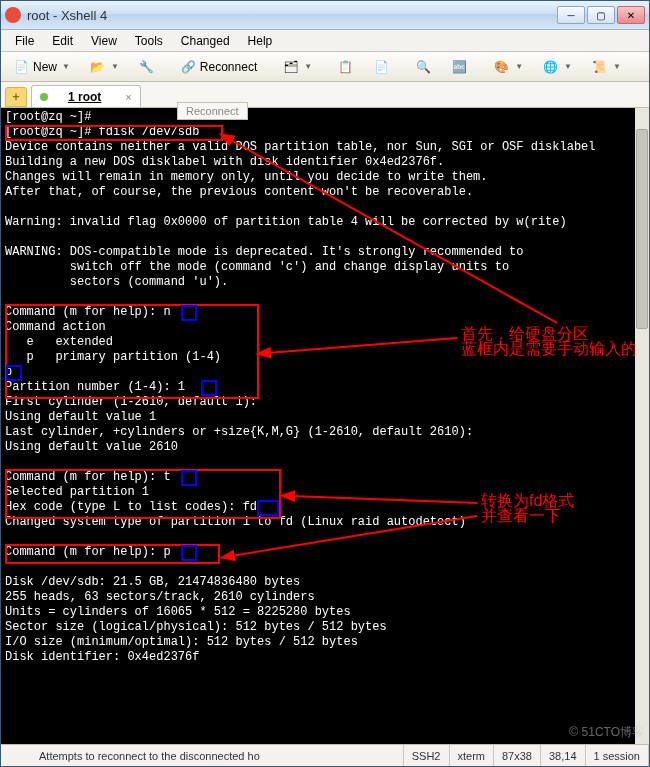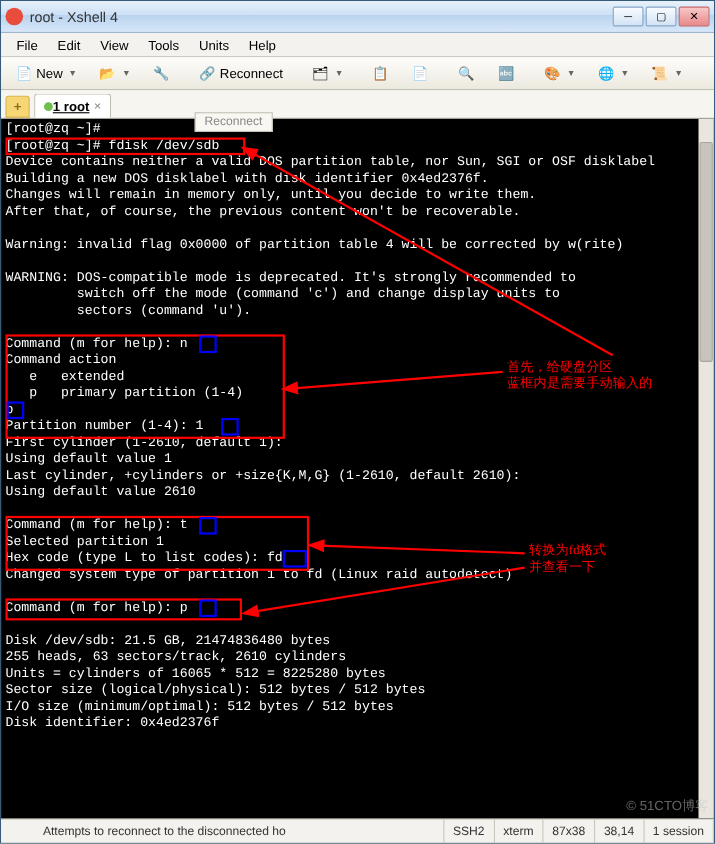--- a/index.html
+++ b/index.html
@@ -21,35 +21,35 @@
 
 .toolbar { height: 30px; background: linear-gradient(to bottom, #fdfdfb, #ece9de); border-bottom: 1px solid #bfbcb2; display: flex; align-items: center; padding: 0 6px; gap: 6px; }
 .tool-btn { display: flex; align-items: center; gap: 3px; padding: 2px 6px; cursor: pointer; border: 1px solid transparent; border-radius: 2px; }
 .tool-icon { width: 16px; height: 16px; display: inline-flex; align-items: center; justify-content: center; }
 .tool-sep { width: 1px; height: 20px; background: #c3c0b6; }
 .tool-dd { font-size: 8px; color: #666; margin-left: 2px; }
 
 
 .tabbar { height: 26px; background: #f6f5f0; display: flex; align-items: flex-end; padding: 0 4px; border-bottom: 1px solid #bfbcb2; position: relative; }
 .tab-plus { width: 22px; height: 20px; background: #f7d675; border: 1px solid #d8b54d; border-radius: 3px 3px 0 0; display: flex; align-items: center; justify-content: center; margin-right: 4px; cursor: pointer; font-weight: bold; color: #8a6d1f; }
-.tab { height: 22px; background: #fff; border: 1px solid #bfbcb2; border-bottom: none; border-radius: 3px 3px 0 0; display: flex; align-items: center; padding: 0 8px; gap: 0; cursor: pointer; }
+.tab { height: 22px; background: #fff; border: 1px solid #bfbcb2; border-bottom: none; border-radius: 3px 3px 0 0; display: flex; align-items: center; padding: 0 8px; gap: 20px; cursor: pointer; }
 .tab-dot { width: 8px; height: 8px; background: #6fbf4d; border-radius: 50%; display: inline-block; }
 .tab-close { color: #888; font-size: 11px; margin-left: 4px; }
 .reconnect-hint { position: absolute; left: 176px; top: 20px; background: #f8f7f2; border: 1px solid #c3c0b6; padding: 2px 8px; color: #888; font-size: 11px; z-index: 2; }
 
 
 .terminal-wrap { flex: 1; position: relative; background: #000; overflow: hidden; }
 .terminal { font-family: "Courier New", monospace; font-size: 12px; line-height: 15px; color: #fff; padding: 2px 4px; white-space: pre; position: absolute; top: 0; left: 0; right: 14px; }
 .scrollbar { position: absolute; right: 0; top: 0; bottom: 0; width: 14px; background: #e9e7dd; }
 .scroll-thumb { width: 12px; margin: 1px; background: #c7c5bb; border: 1px solid #a7a59c; border-radius: 2px; height: 200px; position: absolute; top: 20px; }
 
 
 .red-box { position: absolute; border: 2px solid #ff0000; pointer-events: none; }
 .blue-box { position: absolute; border: 2px solid #0000ff; pointer-events: none; }
-.red-text { position: absolute; color: #ff0000; font-family: Liberation Serif, serif; font-size: 12px; line-height: 15px; pointer-events: none; }
+.red-text { position: absolute; color: #ff0000; font-family: Liberation Sans, sans-serif; font-size: 16px; line-height: 15px; pointer-events: none; }
 .arrow { position: absolute; pointer-events: none; }
 
 
 .statusbar { height: 22px; background: #f3f2ee; border-top: 1px solid #bfbcb2; display: flex; align-items: center; font-size: 11px; color: #333; }
 .status-cell { padding: 0 8px; border-right: 1px solid #c9c6bd; height: 100%; display: flex; align-items: center; }
 .status-cell.flex { flex: 1; margin-left: 30px; }
 .watermark { position: absolute; right: 6px; bottom: 26px; color: rgba(200,200,200,0.5); font-size: 12px; pointer-events: none; }
 </style>
 </head>
 <body>
@@ -64,21 +64,21 @@
       <div class="win-btn">▢</div>
       <div class="win-btn close">✕</div>
     </div>
   </div>
 
   <div class="menubar">
     <span class="menu-item">File</span>
     <span class="menu-item">Edit</span>
     <span class="menu-item">View</span>
     <span class="menu-item">Tools</span>
-    <span class="menu-item">Units</span>
+    <span class="menu-item">Changed</span>
     <span class="menu-item">Help</span>
   </div>
 
   <div class="toolbar">
     <div class="tool-btn">
       <span class="tool-icon">📄</span>
       <span>New</span>
       <span class="tool-dd">▼</span>
     </div>
     <div class="tool-btn">

